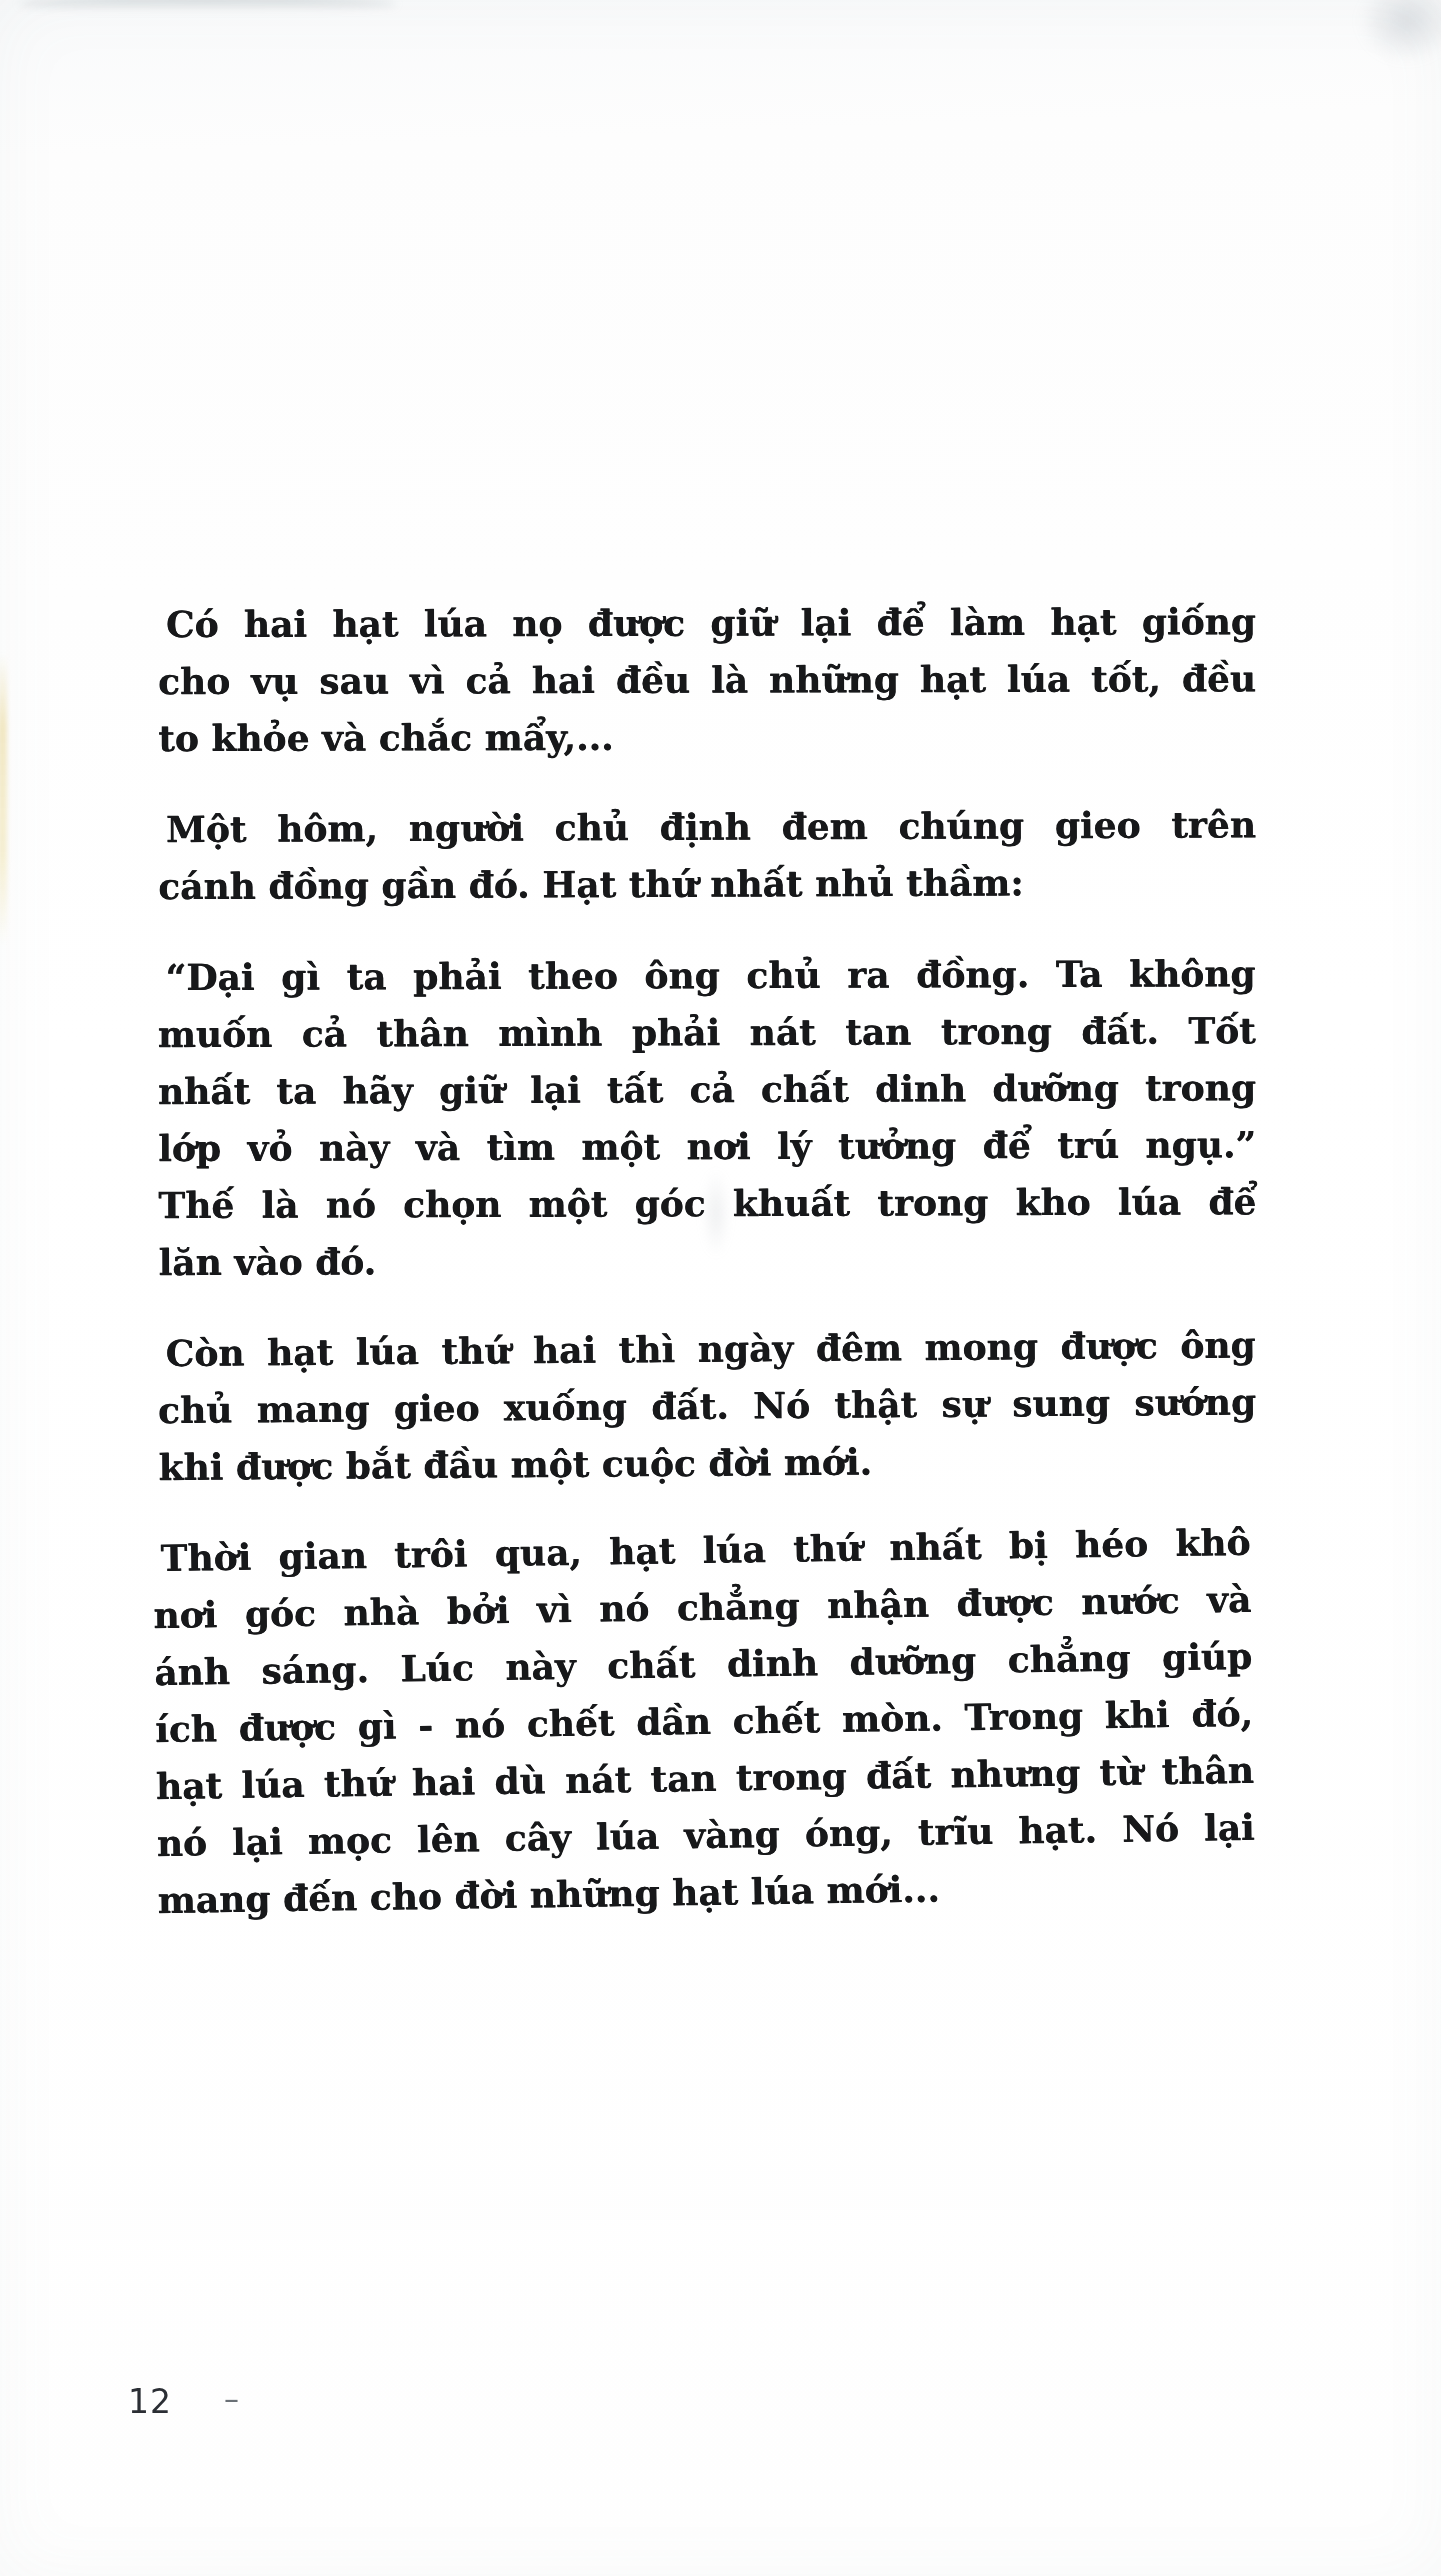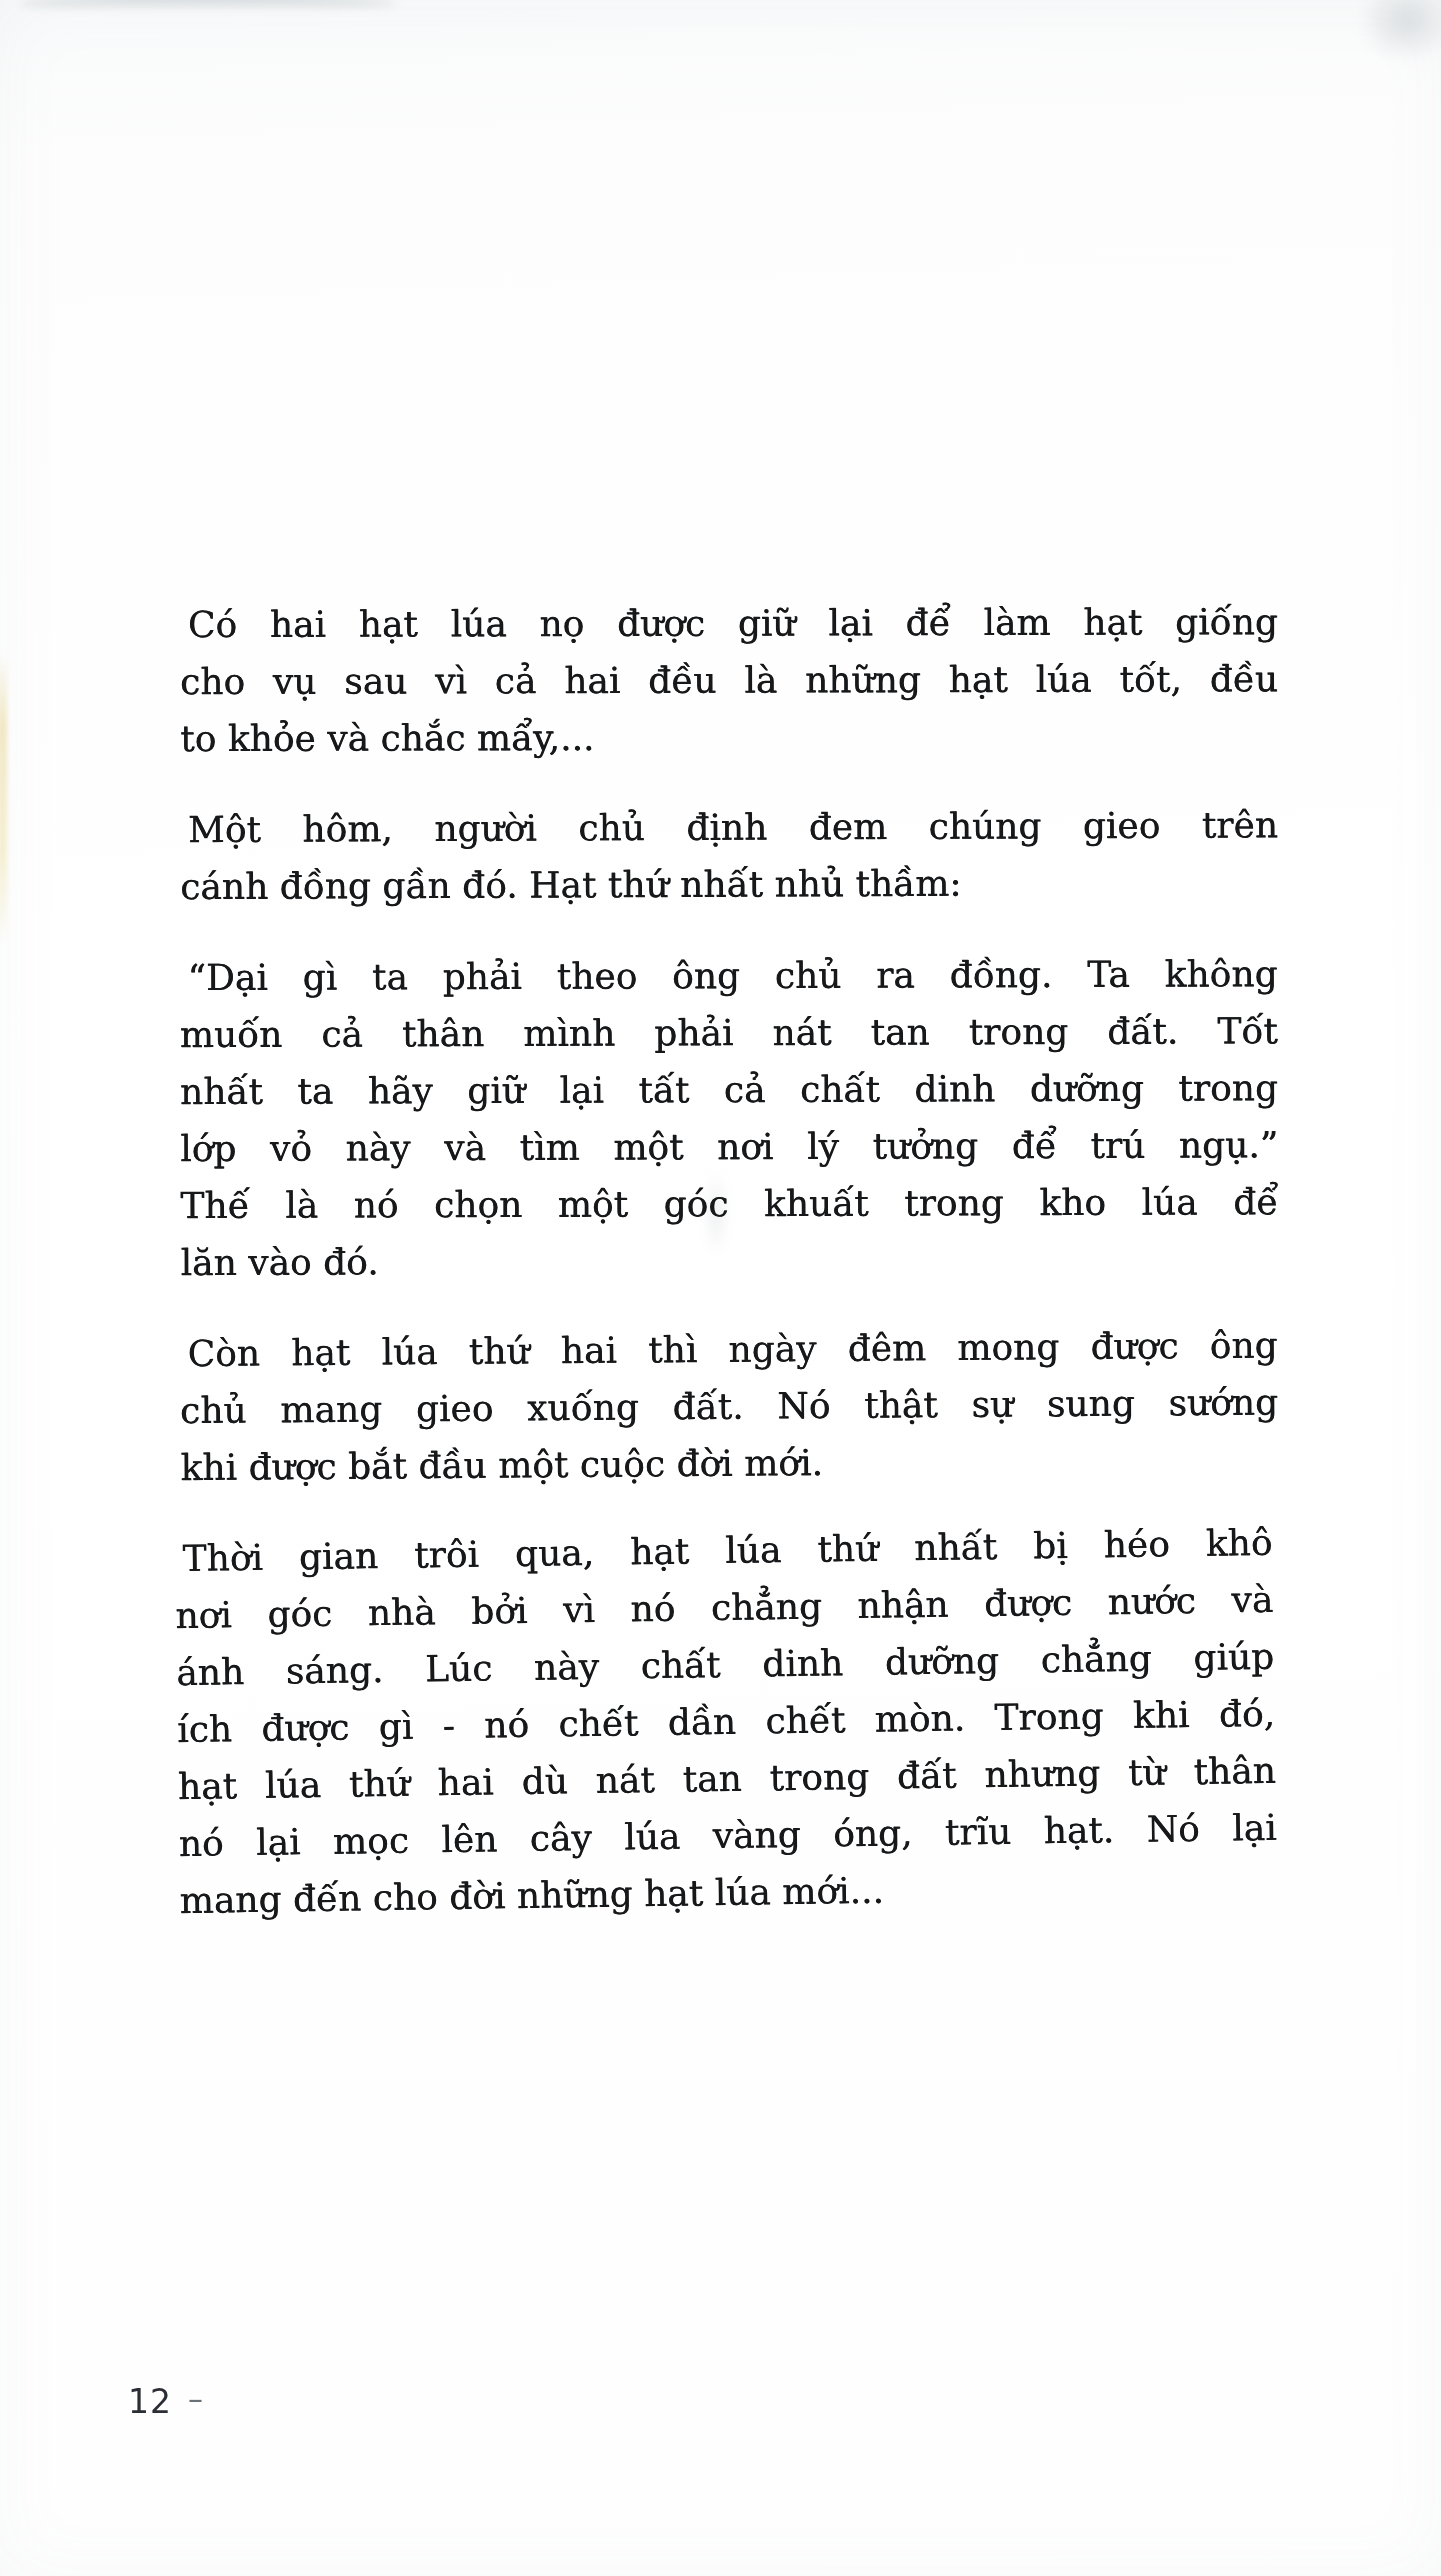--- a/index.html
+++ b/index.html
@@ -34,25 +34,26 @@
     filter:blur(2px);
   }
   .crease-mid{
     position:absolute;left:699px;top:1158px;width:34px;height:110px;
     background:radial-gradient(closest-side,rgba(170,176,182,0.20),transparent 80%);
     filter:blur(5px);
   }
   
   .text-block{
     position:absolute;
-    left:180px;top:596px;width:1098px;
+    left:158px;top:596px;width:1098px;
     color:#17181a;
     font-size:36px;
     line-height:57px;
     text-shadow:0.4px 0.2px 0 currentColor;
+    font-weight:bold;
   }
   .paragraph{margin:0 0 34px 0;}
   .para-1{transform:rotate(-0.15deg);transform-origin:0 50%;}
   .para-2{transform:rotate(-0.25deg);transform-origin:0 50%;}
   .para-3{transform:rotate(-0.2deg);transform-origin:0 50%;}
   .para-4{transform:rotate(-0.45deg);transform-origin:0 50%;}
   .para-5{transform:rotate(-0.85deg);transform-origin:0 100%;}
   .line{
     text-align:justify;
     text-align-last:justify;
@@ -60,21 +61,21 @@
     white-space:normal;
   }
   .line.first{text-indent:8px;}
   .line.last{text-align-last:left;}
   
   .footer{
     position:absolute;left:128px;top:2382px;
     font-family:"DejaVu Sans", sans-serif;
     font-size:33px;color:#2b2e34;
     letter-spacing:1px;
-    display:flex;align-items:center;
+    display:flex;align-items:center;gap:36px;
   }
   .footer .dash{
     color:#6a7076;
     font-size:30px;
     margin-left:16px;
     transform:translateY(-3px);
     text-shadow:none;
   }
 </style>
 </head>

